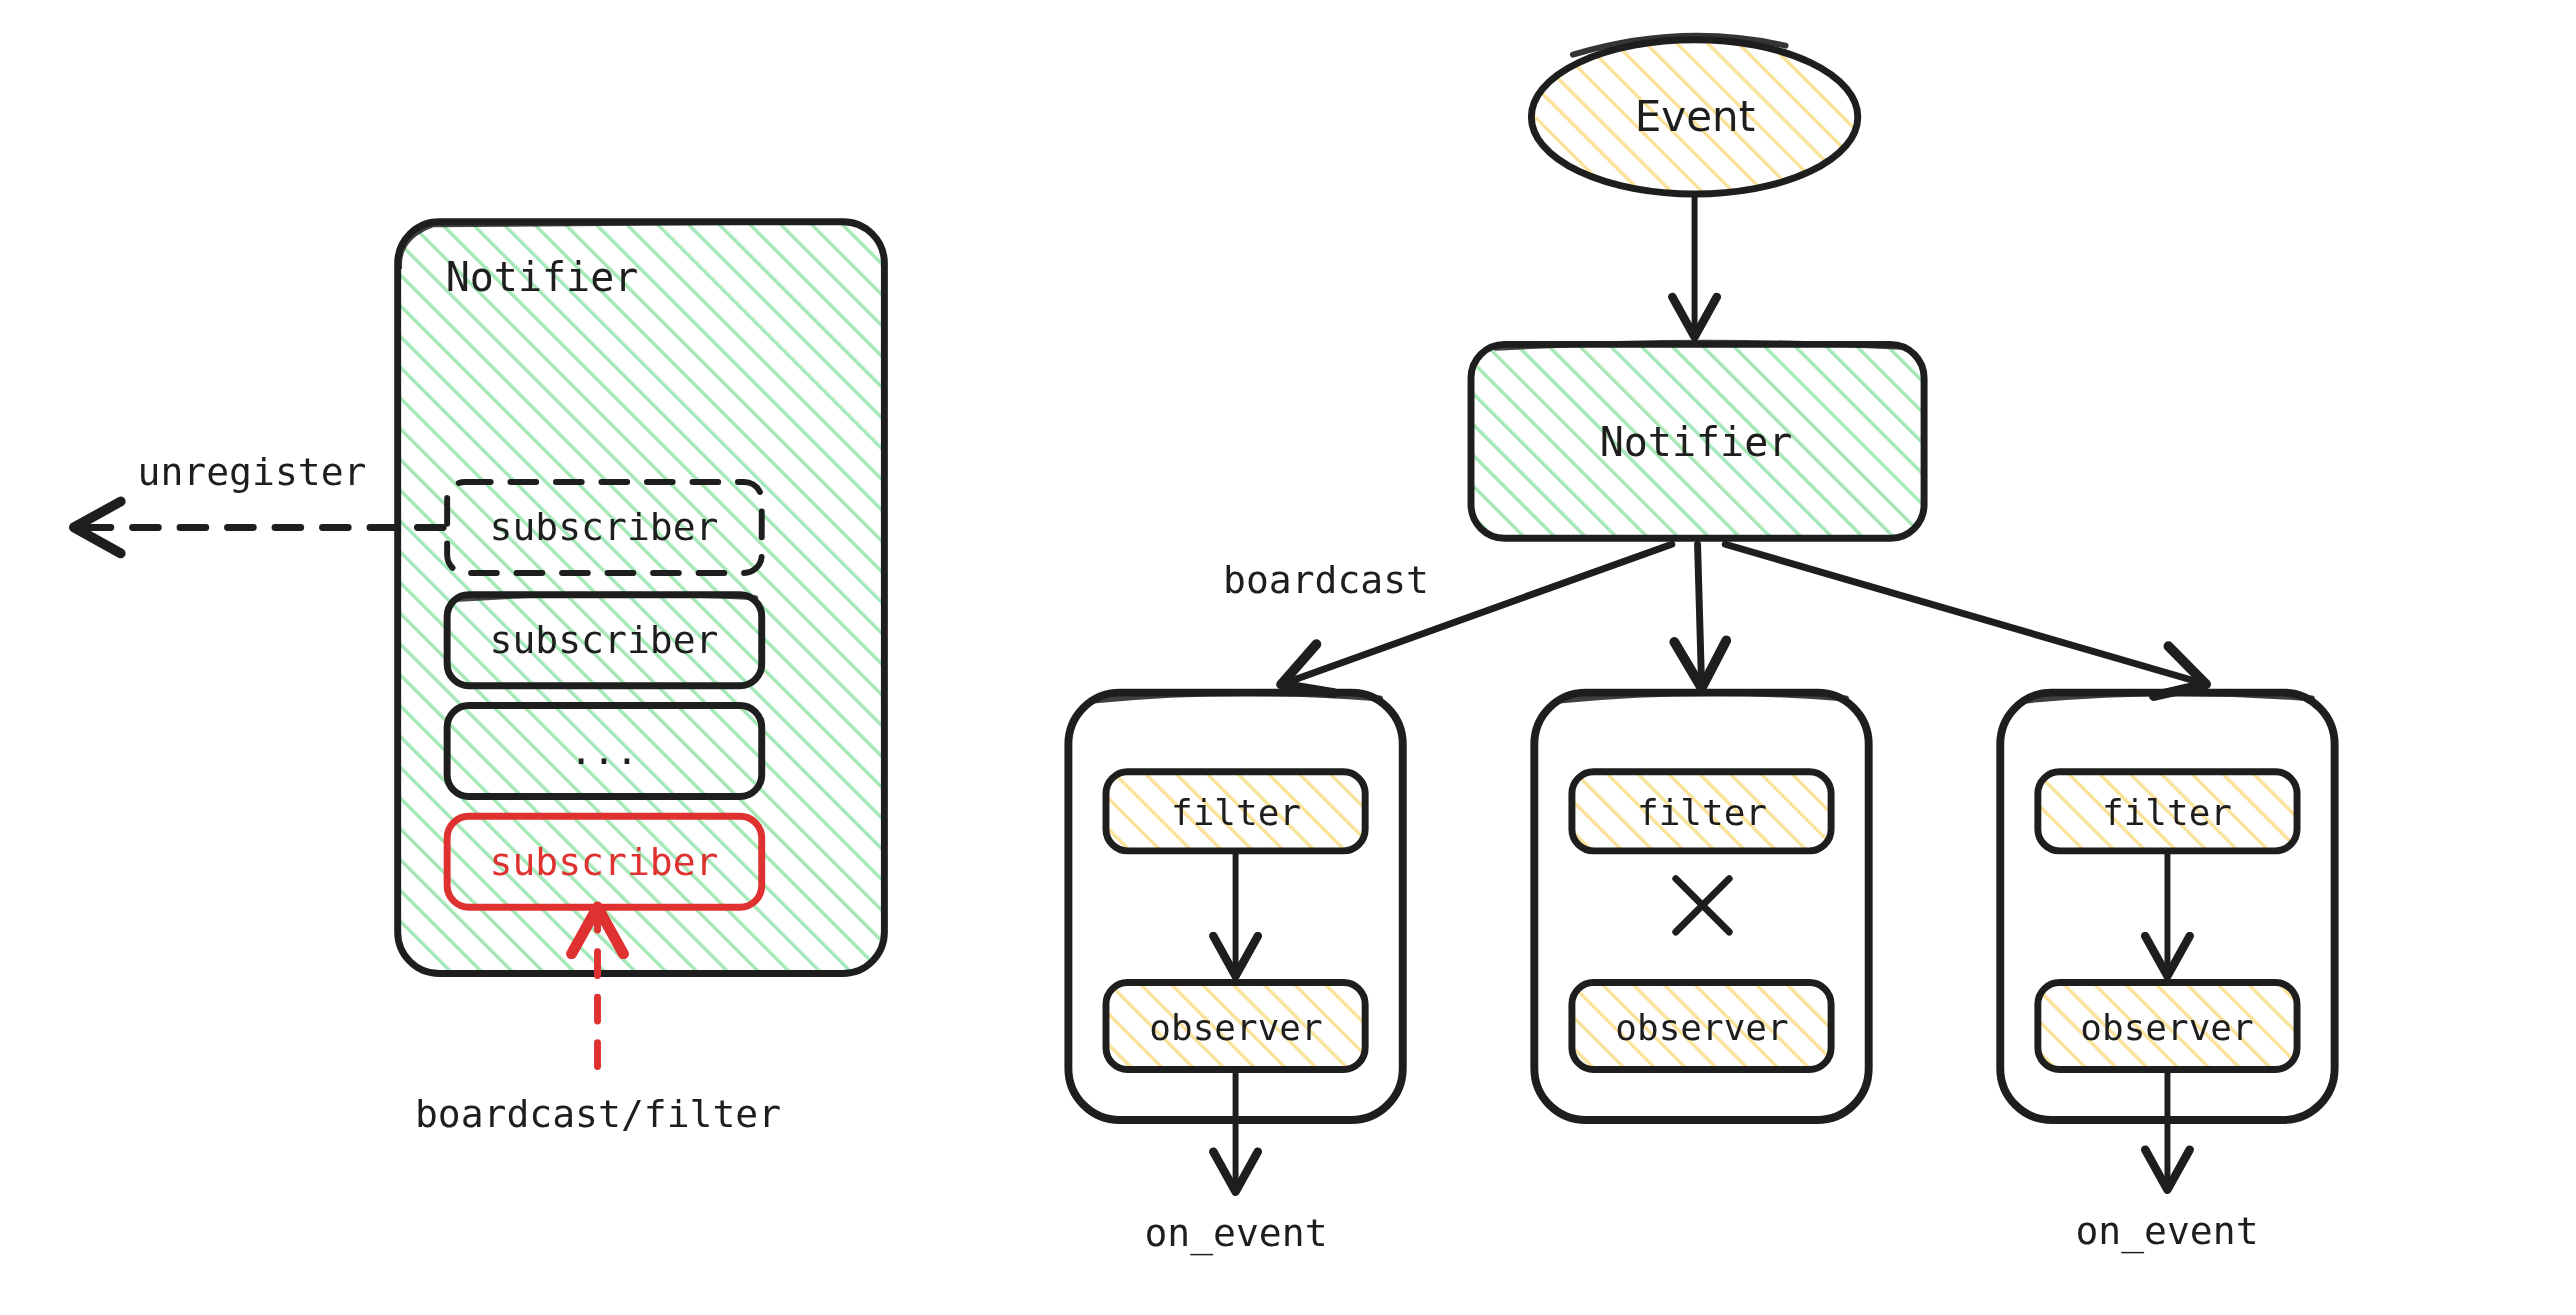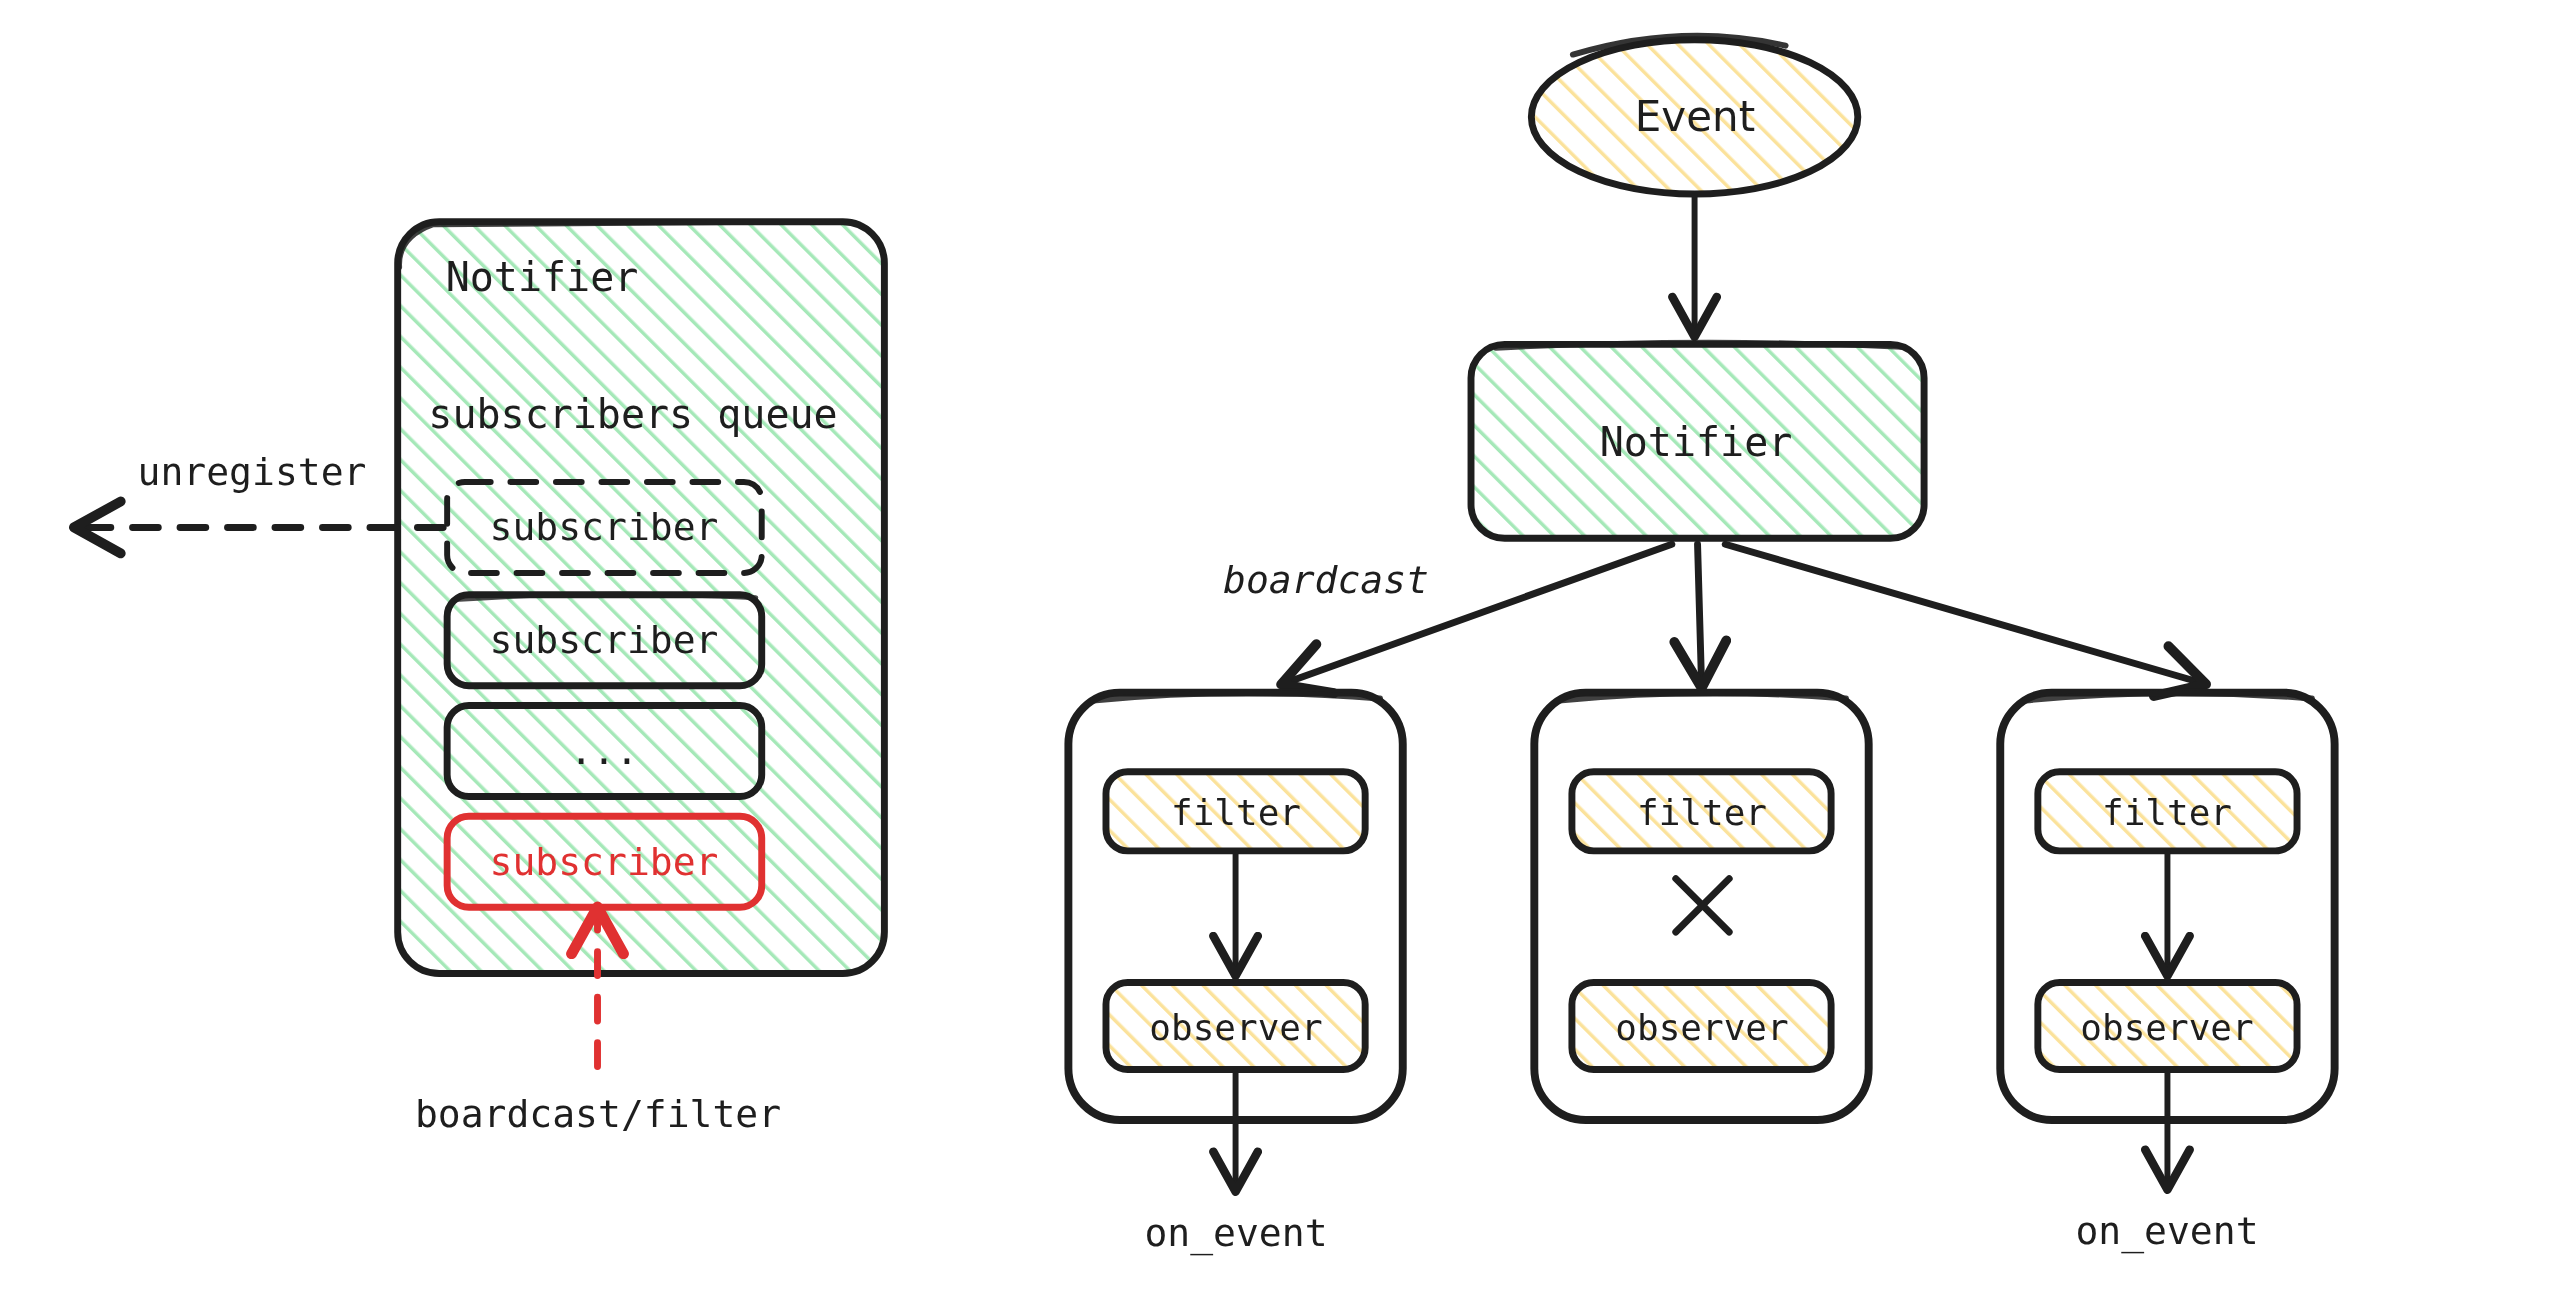--- a/index.html
+++ b/index.html
@@ -121,39 +121,38 @@
         <rect x="2060" y="780" width="262" height="80" rx="22" ry="22" fill="url(#hatchYellow)" stroke="#1e1e1e" stroke-width="7"></rect>
         <line x1="2191" y1="862" x2="2191" y2="982" stroke="#1e1e1e" stroke-width="6" stroke-linecap="round" marker-end="url(#arrowBlack)"></line>
         <rect x="2060" y="993" width="262" height="88" rx="22" ry="22" fill="url(#hatchYellow)" stroke="#1e1e1e" stroke-width="7"></rect>
         <line x1="2191" y1="1083" x2="2191" y2="1198" stroke="#1e1e1e" stroke-width="6" stroke-linecap="round" marker-end="url(#arrowBlack)"></line>
       </g>
     </g>
   </svg>
 
   <div class="lbl center mono" style="left:542px; top:277px; font-size:40px;">Notifier</div>
 
-  <div class="lbl center mono" style="left:633px; top:414px; font-size:40px;">subscribers queue</div>
 
   <div class="lbl center mono" style="left:604px; top:527px; font-size:38px;">subscriber</div>
 
   <div class="lbl center mono" style="left:604px; top:640px; font-size:38px;">subscriber</div>
 
   <div class="lbl center mono" style="left:604px; top:751px; font-size:38px;">...</div>
 
   <div class="lbl center mono red" style="left:604px; top:862px; font-size:38px;">subscriber</div>
 
   <div class="lbl center mono" style="left:252px; top:472px; font-size:38px;">unregister</div>
 
   <div class="lbl center mono" style="left:598px; top:1114px; font-size:38px;">boardcast/filter</div>
 
   <div class="lbl center sans" style="left:1695px; top:117px; font-size:42px;">Event</div>
 
   <div class="lbl center mono" style="left:1696px; top:442px; font-size:40px;">Notifier</div>
 
-  <div class="lbl center mono" style="left:1326px; top:580px; font-size:38px;font-style:italic;">boardcast</div>
+  <div class="lbl center mono" style="left:1326px; top:580px; font-size:38px;">boardcast</div>
 
   <div class="lbl center mono" style="left:1236px; top:813px; font-size:36px;">filter</div>
   <div class="lbl center mono" style="left:1236px; top:1028px; font-size:36px;">observer</div>
   <div class="lbl center mono" style="left:1236px; top:1233px; font-size:38px;">on_event</div>
 
   <div class="lbl center mono" style="left:1702px; top:813px; font-size:36px;">filter</div>
   <div class="lbl center mono" style="left:1702px; top:1028px; font-size:36px;">observer</div>
 
   <div class="lbl center mono" style="left:2167px; top:813px; font-size:36px;">filter</div>
   <div class="lbl center mono" style="left:2167px; top:1028px; font-size:36px;">observer</div>

